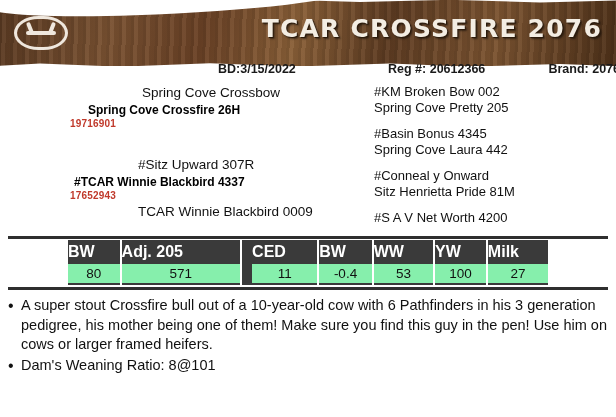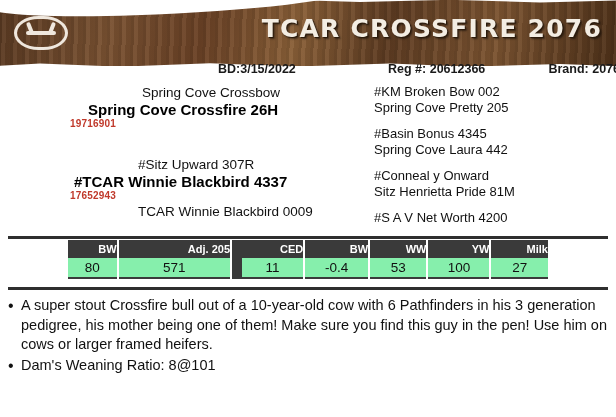--- a/index.html
+++ b/index.html
@@ -79,38 +79,38 @@
 
   
   .ped{position:absolute;top:84px;left:0;width:616px;height:150px;}
   .ped-col-left{position:absolute;left:60px;top:0;width:300px;}
   .ped-col-right{position:absolute;left:374px;top:0;width:240px;}
 
   .sire-block{position:absolute;top:0;left:0;}
   .dam-block{position:absolute;top:72px;left:0;}
 
   .p-line{font-size:13.5px;line-height:17px;color:#111;}
-  .p-main{font-size:15px;font-weight:bold;line-height:18px;color:#000;}
+  .p-main{font-size:12px;font-weight:bold;line-height:18px;color:#000;}
   .p-reg{font-size:10px;font-weight:bold;color:#c0392b;line-height:10px;letter-spacing:.2px;}
 
   .sire-name-row{margin-left:-2px;}
   .gp{font-size:13px;line-height:16px;color:#111;}
 
   .rt-block{position:absolute;left:0;}
   .rt1{top:0;}
   .rt2{top:42px;}
   .rt3{top:84px;}
   .rt4{top:126px;}
 
   
   .epd{position:absolute;left:68px;top:240px;width:480px;}
   .epd table{border-collapse:collapse;width:480px;}
   .epd th{
-    background:#3a3a3a;color:#fff;font-size:11px;font-weight:bold;
-    padding:3px 0;text-align:right;border-right:2px solid #ffffff;
+    background:#3a3a3a;color:#fff;font-size:16px;font-weight:bold;
+    padding:3px 0;text-align:left;border-right:2px solid #ffffff;
   }
   .epd th:last-child{border-right:none;}
   .epd td{
     font-size:13.5px;text-align:center;padding:2px 0;color:#111;
     border-right:2px solid #ffffff;background:#86efac;
   }
   .epd td:last-child{border-right:none;}
   .epd tbody tr{border-bottom:2px solid #3a3a3a;}
   .epd thead tr{border-bottom:0;}
   .epd .spacer{width:10px;background:#3a3a3a !important;border-right:none;}

